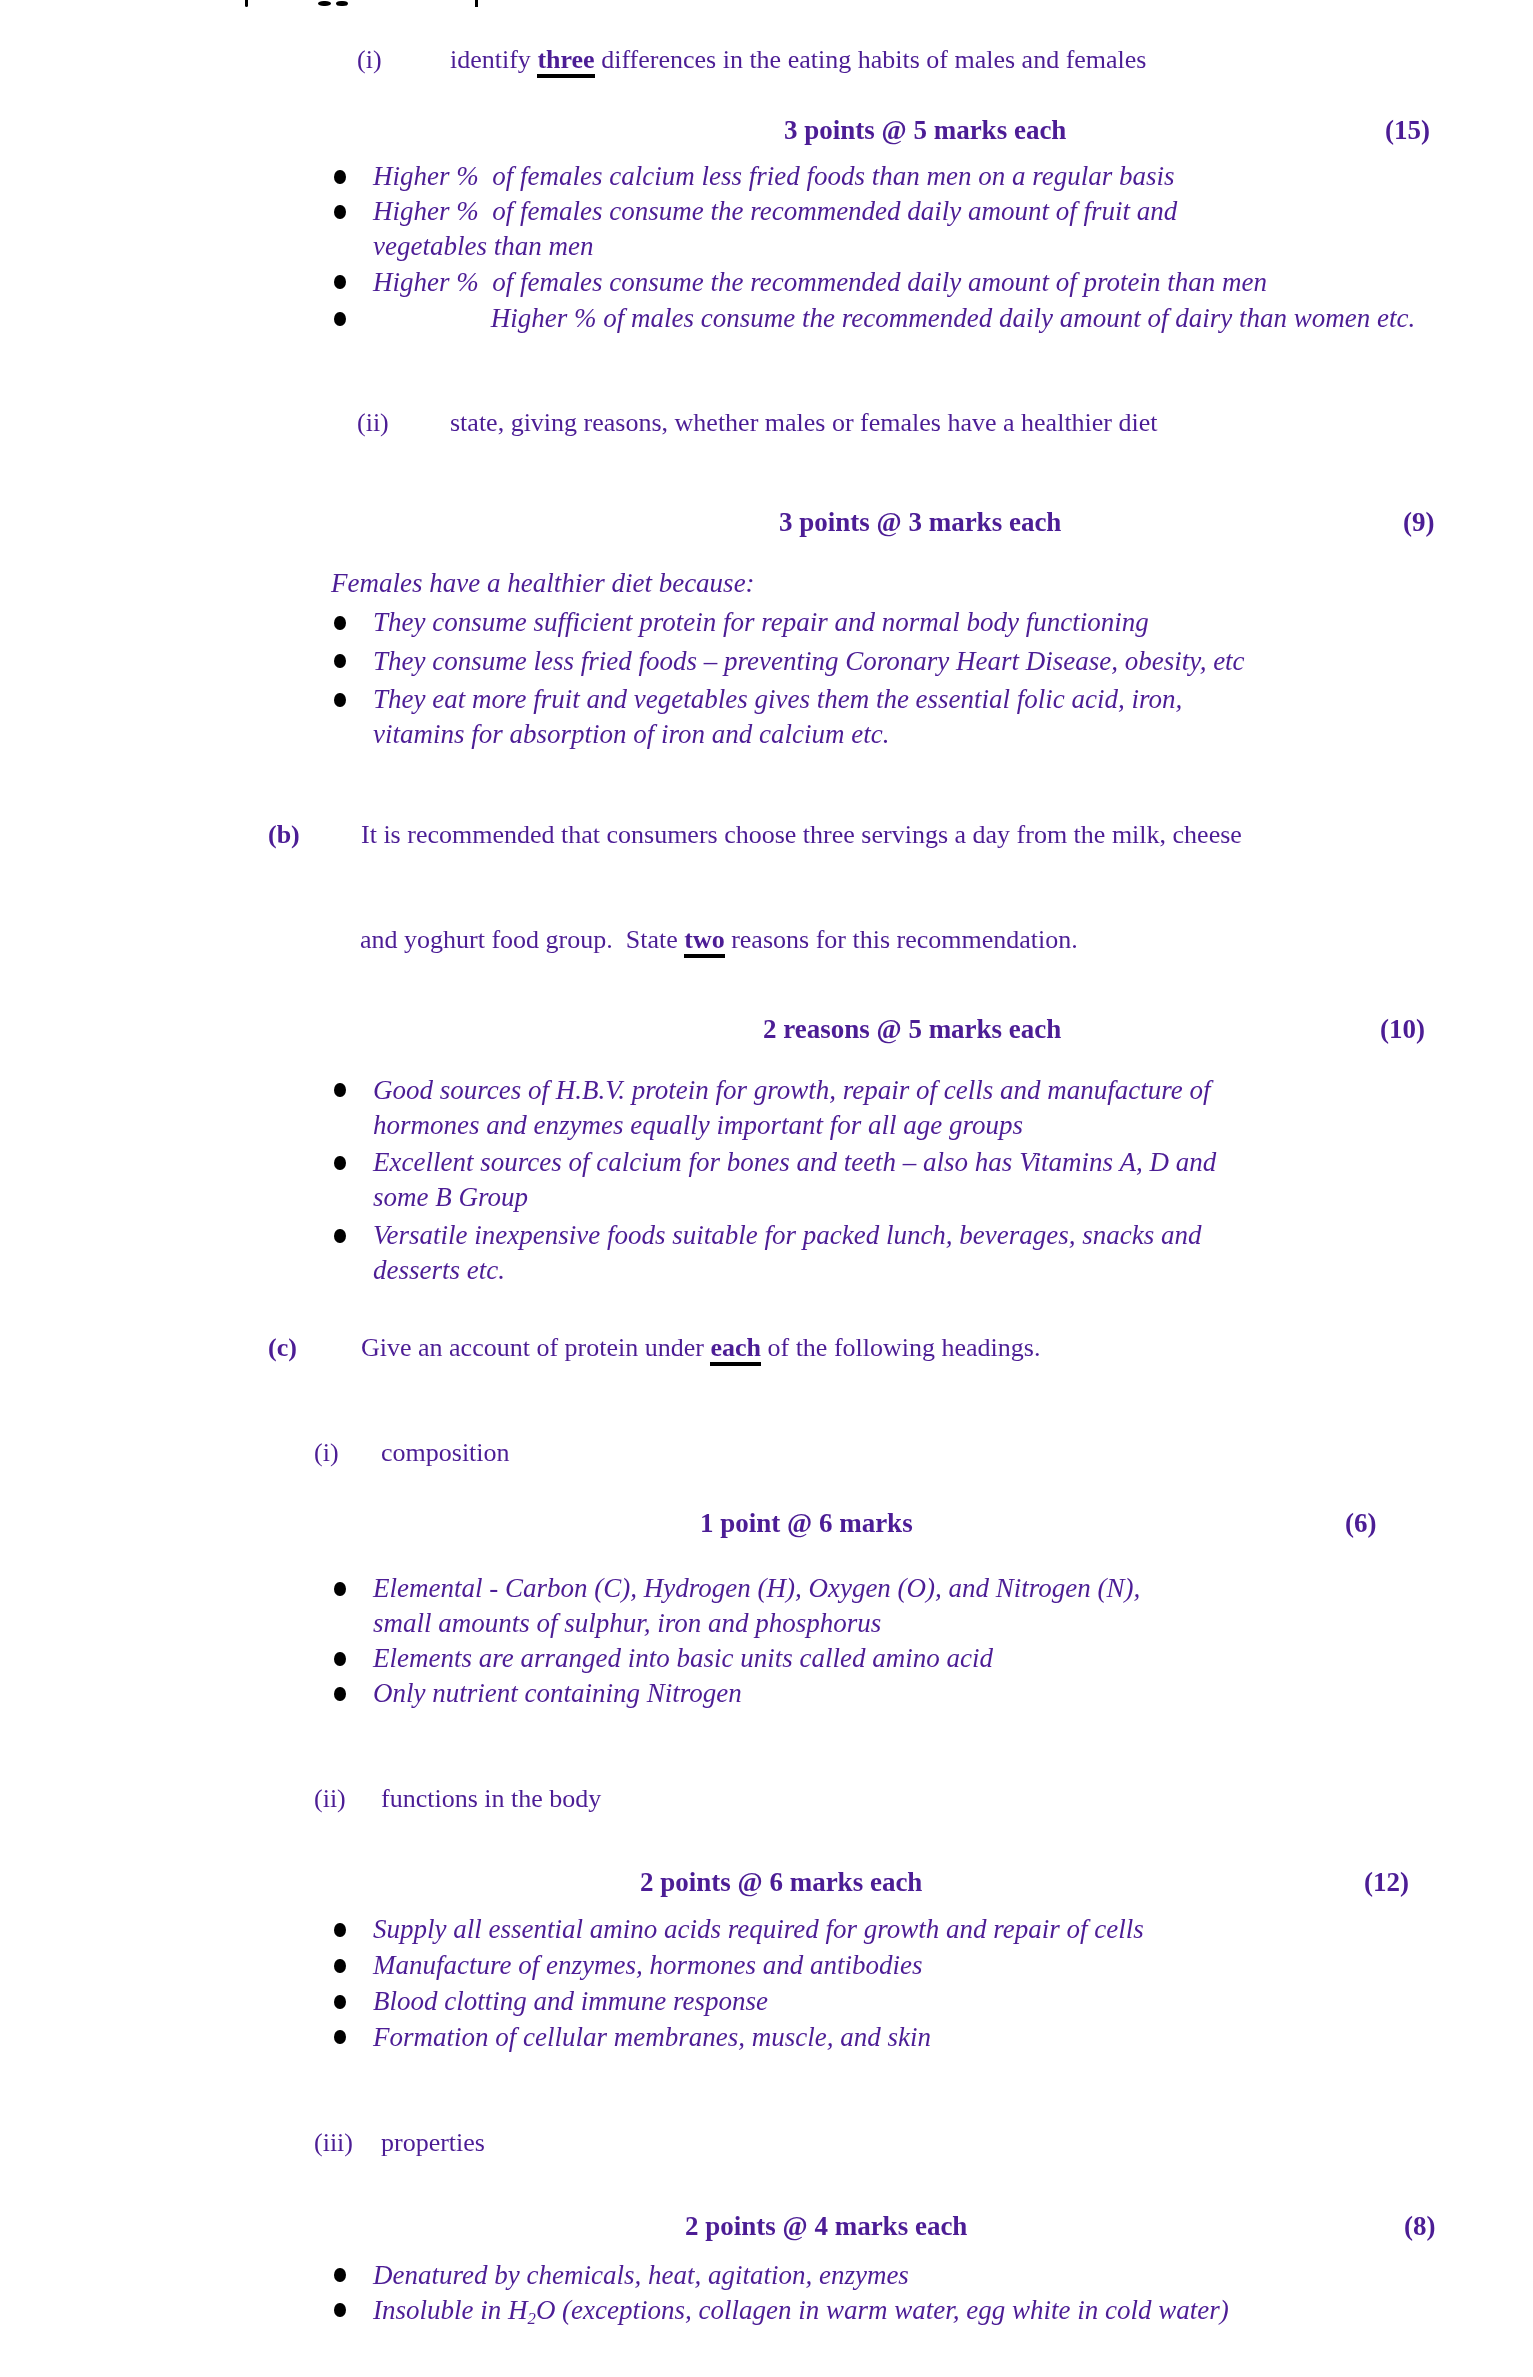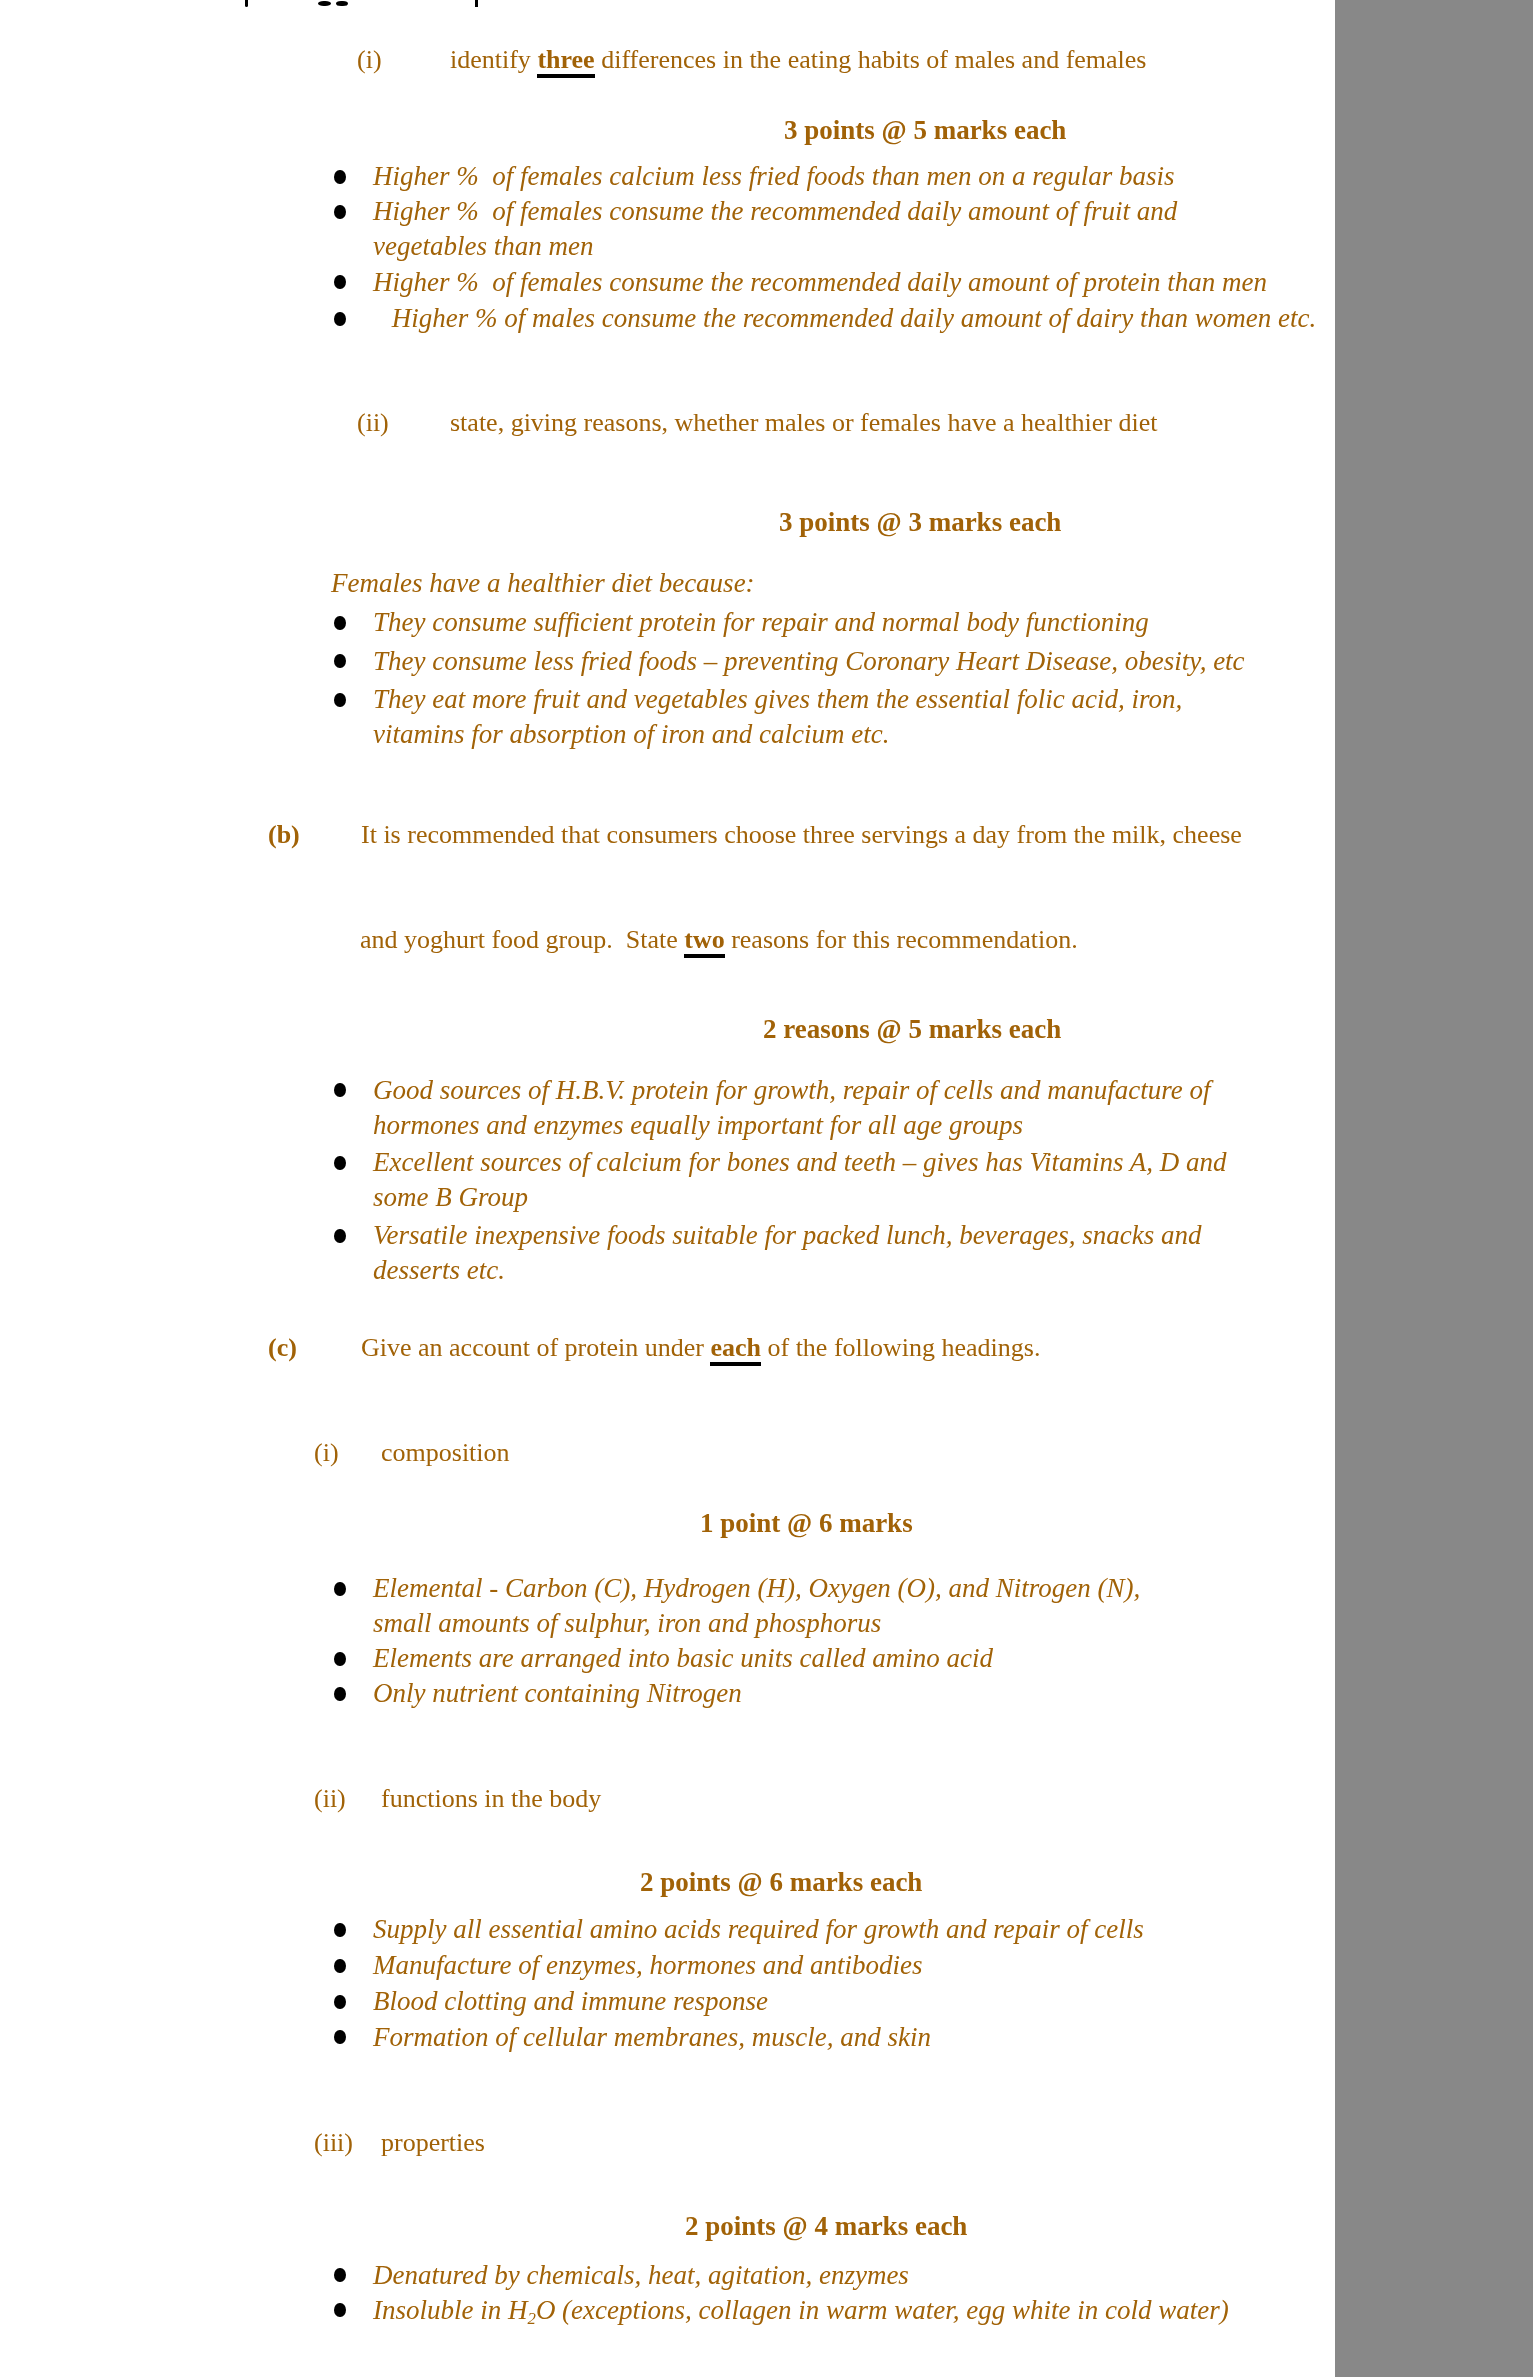--- a/index.html
+++ b/index.html
@@ -1,21 +1,21 @@
 <!DOCTYPE html>
 <html style="font-size:13px"><head>
 <meta charset="utf-8">
 <style>
   html,body{margin:0;padding:0;background:#888;}
   .page{
     position:relative;
-    width:1335px;
+    width:1533px;
     height:2377px;
     background:#ffffff;
-    color:#a16207;
+    color:#4c1d95;
     font-family:"Liberation Serif","DejaVu Serif",serif;
     overflow:hidden;
   }
   
   .cropped{position:relative;height:6.6px;}
   .frag{position:absolute;background:#000;}
   .f1{left:245px;top:0;width:3.3px;height:6.6px;border-radius:0 0 2.5px 2.5px;}
   .f2{left:318px;top:0.8px;width:13px;height:5.7px;border-radius:50%;}
   .f3{left:336px;top:0.8px;width:11.5px;height:5.7px;border-radius:50%;}
   .f4{left:475px;top:0;width:3.3px;height:6.6px;}
@@ -114,21 +114,21 @@
     <span class="mt" style="left:1380px;">(10)</span>
   </div>
 
   <div class="bullet" style="margin-top:26px;">
     <span class="dot"></span>
     <div class="bline">Good sources of H.B.V. protein for growth, repair of cells and manufacture of</div>
     <div class="bline">hormones and enzymes equally important for all age groups</div>
   </div>
   <div class="bullet" style="margin-top:2.5px;">
     <span class="dot"></span>
-    <div class="bline">Excellent sources of calcium for bones and teeth – gives has Vitamins A, D and</div>
+    <div class="bline">Excellent sources of calcium for bones and teeth – also has Vitamins A, D and</div>
     <div class="bline">some B Group</div>
   </div>
   <div class="bullet" style="margin-top:3.3px;">
     <span class="dot"></span>
     <div class="bline">Versatile inexpensive foods suitable for packed lunch, beverages, snacks and</div>
     <div class="bline">desserts etc.</div>
   </div>
 
   <div class="qline" style="margin-top:6.6px;padding-left:242px;">
     <span class="seclbl" style="width:93px;">(c)</span><span>Give an account of protein under </span><span class="em">each</span><span> of the following headings.</span>

